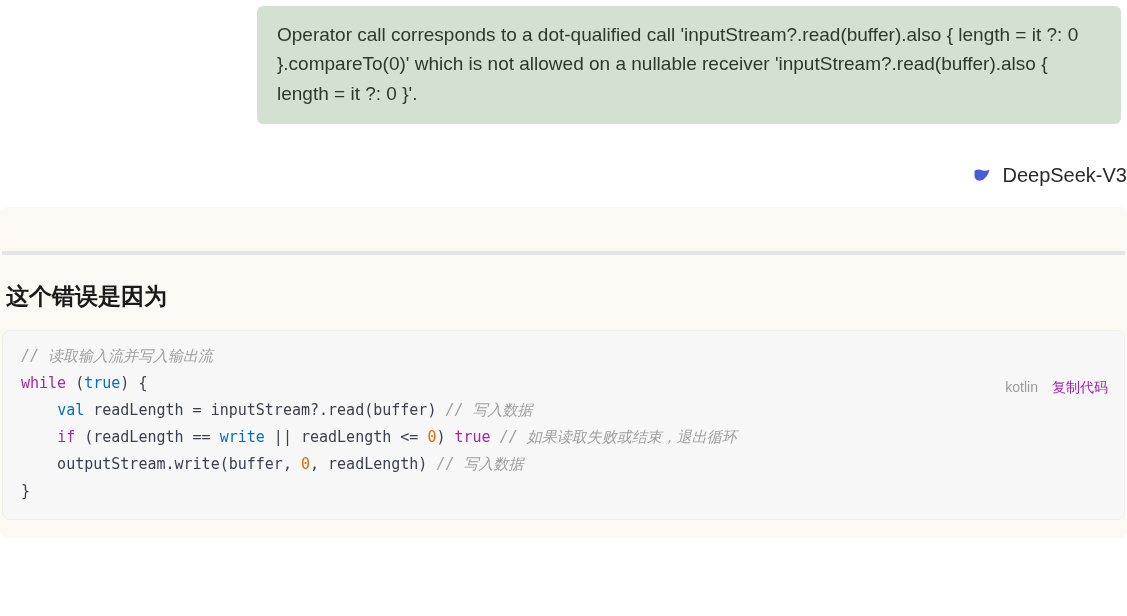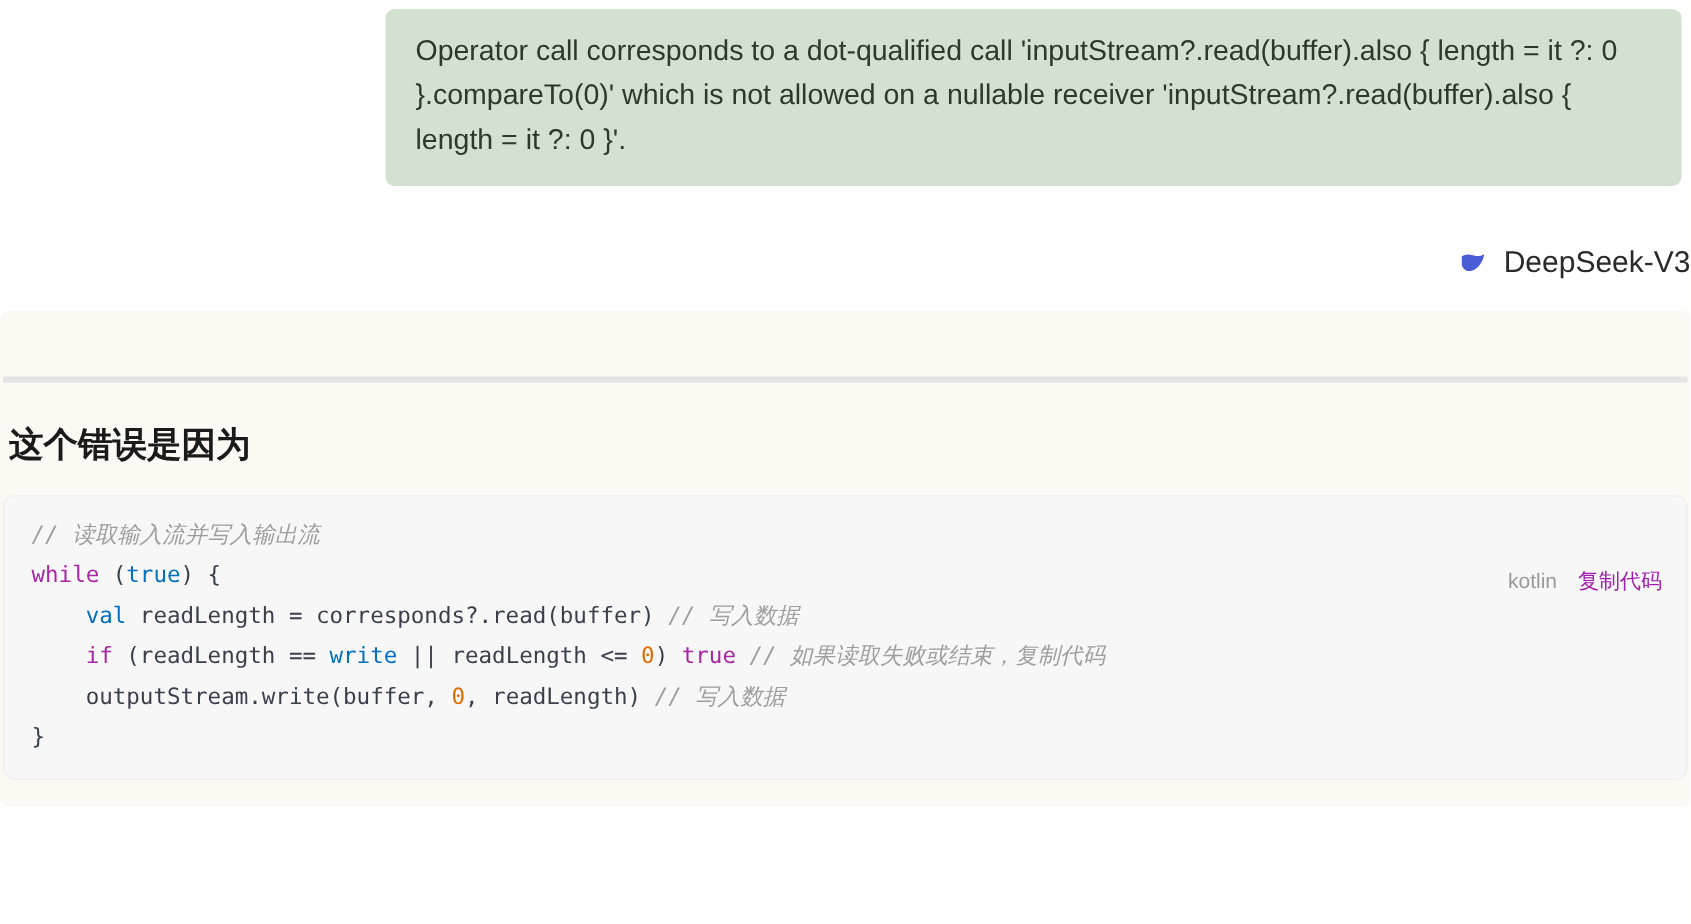--- a/index.html
+++ b/index.html
@@ -164,20 +164,20 @@
 
     <h2>这个错误是因为</h2>
 
     <div class="code-block">
       <div class="code-meta">
         <span class="code-lang">kotlin</span>
         <span class="copy-btn">复制代码</span>
       </div>
 <pre class="code"><span class="cm">// 读取输入流并写入输出流</span>
 <span class="kw">while</span> (<span class="lit">true</span><span>) {</span>
-    <span class="kw2">val</span><span> readLength = corresponds?.read(buffer) </span><span class="cm">// 写入数据</span>
-    <span class="kw">if</span><span> (readLength == </span><span class="lit">write</span><span> || readLength &lt;= </span><span class="num">0</span><span>) </span><span class="kw">true</span> <span class="cm">// 如果读取失败或结束，复制代码</span>
+    <span class="kw2">val</span><span> readLength = inputStream?.read(buffer) </span><span class="cm">// 写入数据</span>
+    <span class="kw">if</span><span> (readLength == </span><span class="lit">write</span><span> || readLength &lt;= </span><span class="num">0</span><span>) </span><span class="kw">true</span> <span class="cm">// 如果读取失败或结束，退出循环</span>
 <span>    outputStream.write(buffer, </span><span class="num">0</span><span>, readLength) </span><span class="cm">// 写入数据</span>
 <span>}</span></pre>
     </div>
   </div>
 
 </div>
 
 </body></html>

